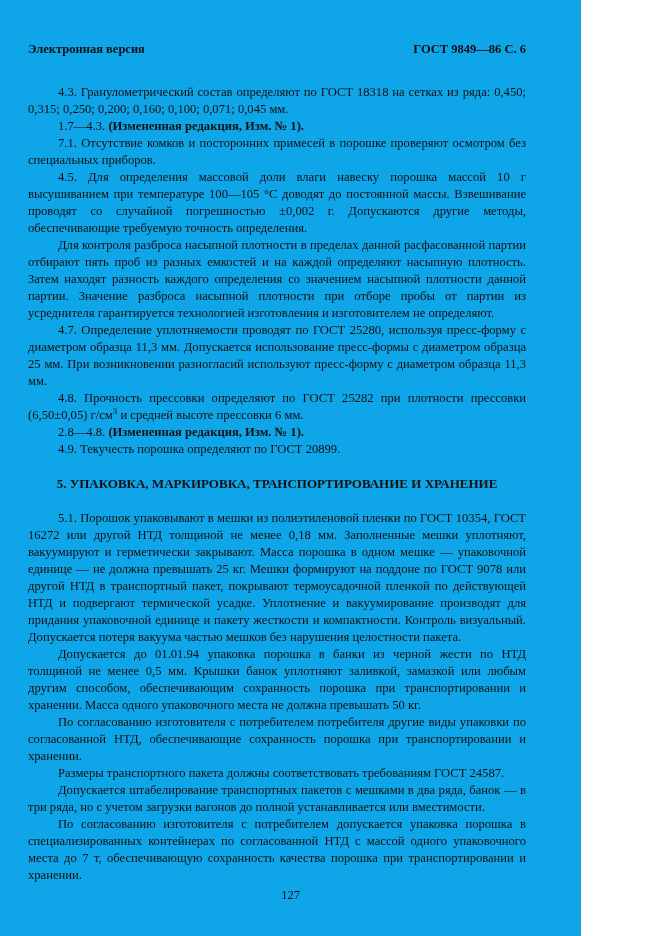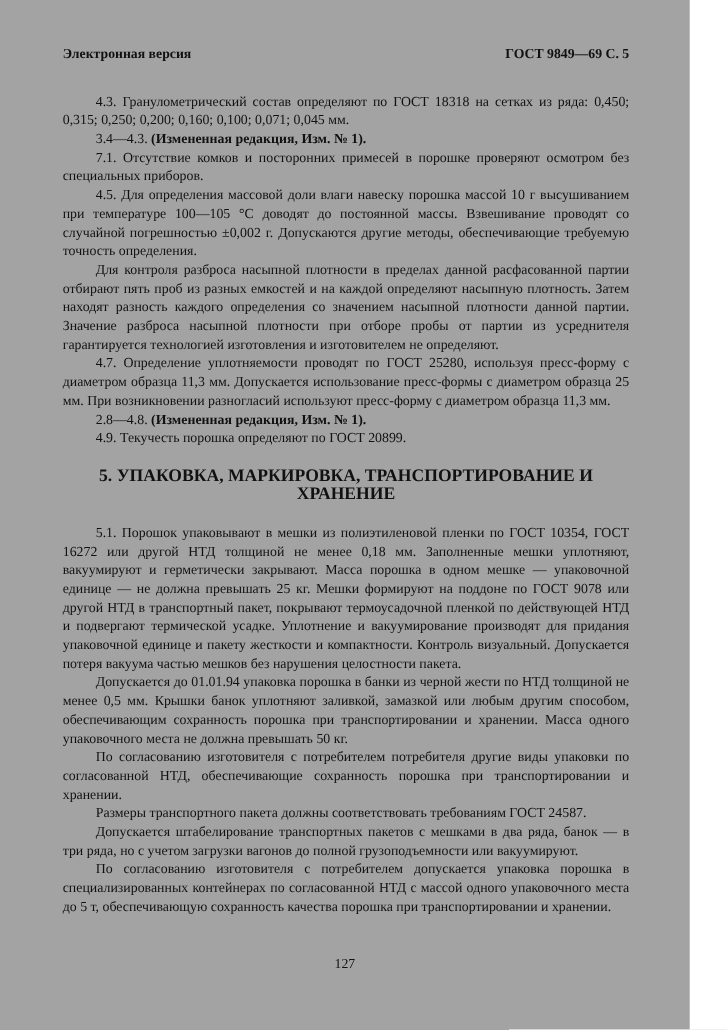--- a/index.html
+++ b/index.html
@@ -2,88 +2,89 @@
 <html><head>
 <meta charset="utf-8">
 <style>
   html, body {
     margin: 0;
     padding: 0;
     background: #ffffff;
   }
   .page {
     position: relative;
-    width: 627px;
+    width: 581px;
     height: 936px;
-    background: #a3a3a3;
+    background: #0ea5e9;
     box-sizing: border-box;
-    padding: 42px 55px 0 57px;
+    padding: 42px 55px 0 28px;
     font-family: "Liberation Serif", "DejaVu Serif", serif;
     color: #111111;
     overflow: hidden;
   }
   .running-header {
     display: flex;
     justify-content: space-between;
     align-items: baseline;
     font-size: 12.5px;
     font-weight: bold;
     margin-bottom: 27px;
   }
   .content p.para {
     margin: 0;
     font-size: 12.6px;
     line-height: 17px;
     text-align: justify;
     text-indent: 30px;
   }
   .content h2.heading {
-    font-size: 16px;
+    font-size: 13px;
     font-weight: bold;
     text-align: center;
     text-indent: 0;
     margin: 17px 0 18px 0;
     line-height: 17px;
   }
   .content b { font-weight: bold; }
   .content sup {
     font-size: 9px;
     line-height: 0;
     vertical-align: super;
   }
   .page-footer {
     position: absolute;
     left: 0;
-    top: 869px;
+    top: 888px;
     width: 100%;
     text-align: center;
     font-size: 12.5px;
     color: #111111;
   }
 </style>
 </head>
 <body>
 
 <div class="page">
   <div class="running-header">
     <span>Электронная версия</span>
-    <span>ГОСТ 9849—69 С. 5</span>
+    <span>ГОСТ 9849—86 С. 6</span>
   </div>
   <div class="content">
       <p class="para"><span>4.3. Гранулометрический состав определяют по ГОСТ 18318 на сетках из ряда: 0,450; 0,315; 0,250; 0,200; 0,160; 0,100; 0,071; 0,045 мм.</span></p>
-      <p class="para"><span>3.4—4.3. </span><b>(Измененная редакция, Изм. № 1).</b></p>
+      <p class="para"><span>1.7—4.3. </span><b>(Измененная редакция, Изм. № 1).</b></p>
       <p class="para"><span>7.1. Отсутствие комков и посторонних примесей в порошке проверяют осмотром без специальных приборов.</span></p>
       <p class="para"><span>4.5. Для определения массовой доли влаги навеску порошка массой 10 г высушиванием при температуре 100—105 °С доводят до постоянной массы. Взвешивание проводят со случайной погрешностью ±0,002 г. Допускаются другие методы, обеспечивающие требуемую точность определения.</span></p>
       <p class="para"><span>Для контроля разброса насыпной плотности в пределах данной расфасованной партии отбирают пять проб из разных емкостей и на каждой определяют насыпную плотность. Затем находят разность каждого определения со значением насыпной плотности данной партии. Значение разброса насыпной плотности при отборе пробы от партии из усреднителя гарантируется технологией изготовления и изготовителем не определяют.</span></p>
       <p class="para"><span>4.7. Определение уплотняемости проводят по ГОСТ 25280, используя пресс-форму с диаметром образца 11,3 мм. Допускается использование пресс-формы с диаметром образца 25 мм. При возникновении разногласий используют пресс-форму с диаметром образца 11,3 мм.</span></p>
+      <p class="para"><span>4.8. Прочность прессовки определяют по ГОСТ 25282 при плотности прессовки (6,50±0,05) г/см</span><sup>3</sup><span> и средней высоте прессовки 6 мм.</span></p>
       <p class="para"><span>2.8—4.8. </span><b>(Измененная редакция, Изм. № 1).</b></p>
       <p class="para"><span>4.9. Текучесть порошка определяют по ГОСТ 20899.</span></p>
       <h2 class="heading"><span>5. УПАКОВКА, МАРКИРОВКА, ТРАНСПОРТИРОВАНИЕ И ХРАНЕНИЕ</span></h2>
       <p class="para"><span>5.1. Порошок упаковывают в мешки из полиэтиленовой пленки по ГОСТ 10354, ГОСТ 16272 или другой НТД толщиной не менее 0,18 мм. Заполненные мешки уплотняют, вакуумируют и герметически закрывают. Масса порошка в одном мешке — упаковочной единице — не должна превышать 25 кг. Мешки формируют на поддоне по ГОСТ 9078 или другой НТД в транспортный пакет, покрывают термоусадочной пленкой по действующей НТД и подвергают термической усадке. Уплотнение и вакуумирование производят для придания упаковочной единице и пакету жесткости и компактности. Контроль визуальный. Допускается потеря вакуума частью мешков без нарушения целостности пакета.</span></p>
       <p class="para"><span>Допускается до 01.01.94 упаковка порошка в банки из черной жести по НТД толщиной не менее 0,5 мм. Крышки банок уплотняют заливкой, замазкой или любым другим способом, обеспечивающим сохранность порошка при транспортировании и хранении. Масса одного упаковочного места не должна превышать 50 кг.</span></p>
       <p class="para"><span>По согласованию изготовителя с потребителем потребителя другие виды упаковки по согласованной НТД, обеспечивающие сохранность порошка при транспортировании и хранении.</span></p>
       <p class="para"><span>Размеры транспортного пакета должны соответствовать требованиям ГОСТ 24587.</span></p>
-      <p class="para"><span>Допускается штабелирование транспортных пакетов с мешками в два ряда, банок — в три ряда, но с учетом загрузки вагонов до полной грузоподъемности или вакуумируют.</span></p>
-      <p class="para"><span>По согласованию изготовителя с потребителем допускается упаковка порошка в специализированных контейнерах по согласованной НТД с массой одного упаковочного места до 5 т, обеспечивающую сохранность качества порошка при транспортировании и хранении.</span></p>
+      <p class="para"><span>Допускается штабелирование транспортных пакетов с мешками в два ряда, банок — в три ряда, но с учетом загрузки вагонов до полной устанавливается или вместимости.</span></p>
+      <p class="para"><span>По согласованию изготовителя с потребителем допускается упаковка порошка в специализированных контейнерах по согласованной НТД с массой одного упаковочного места до 7 т, обеспечивающую сохранность качества порошка при транспортировании и хранении.</span></p>
       <p class="para"></p>
     </div>
   <div class="page-footer">127</div>
 </div>
 
 </body></html>

